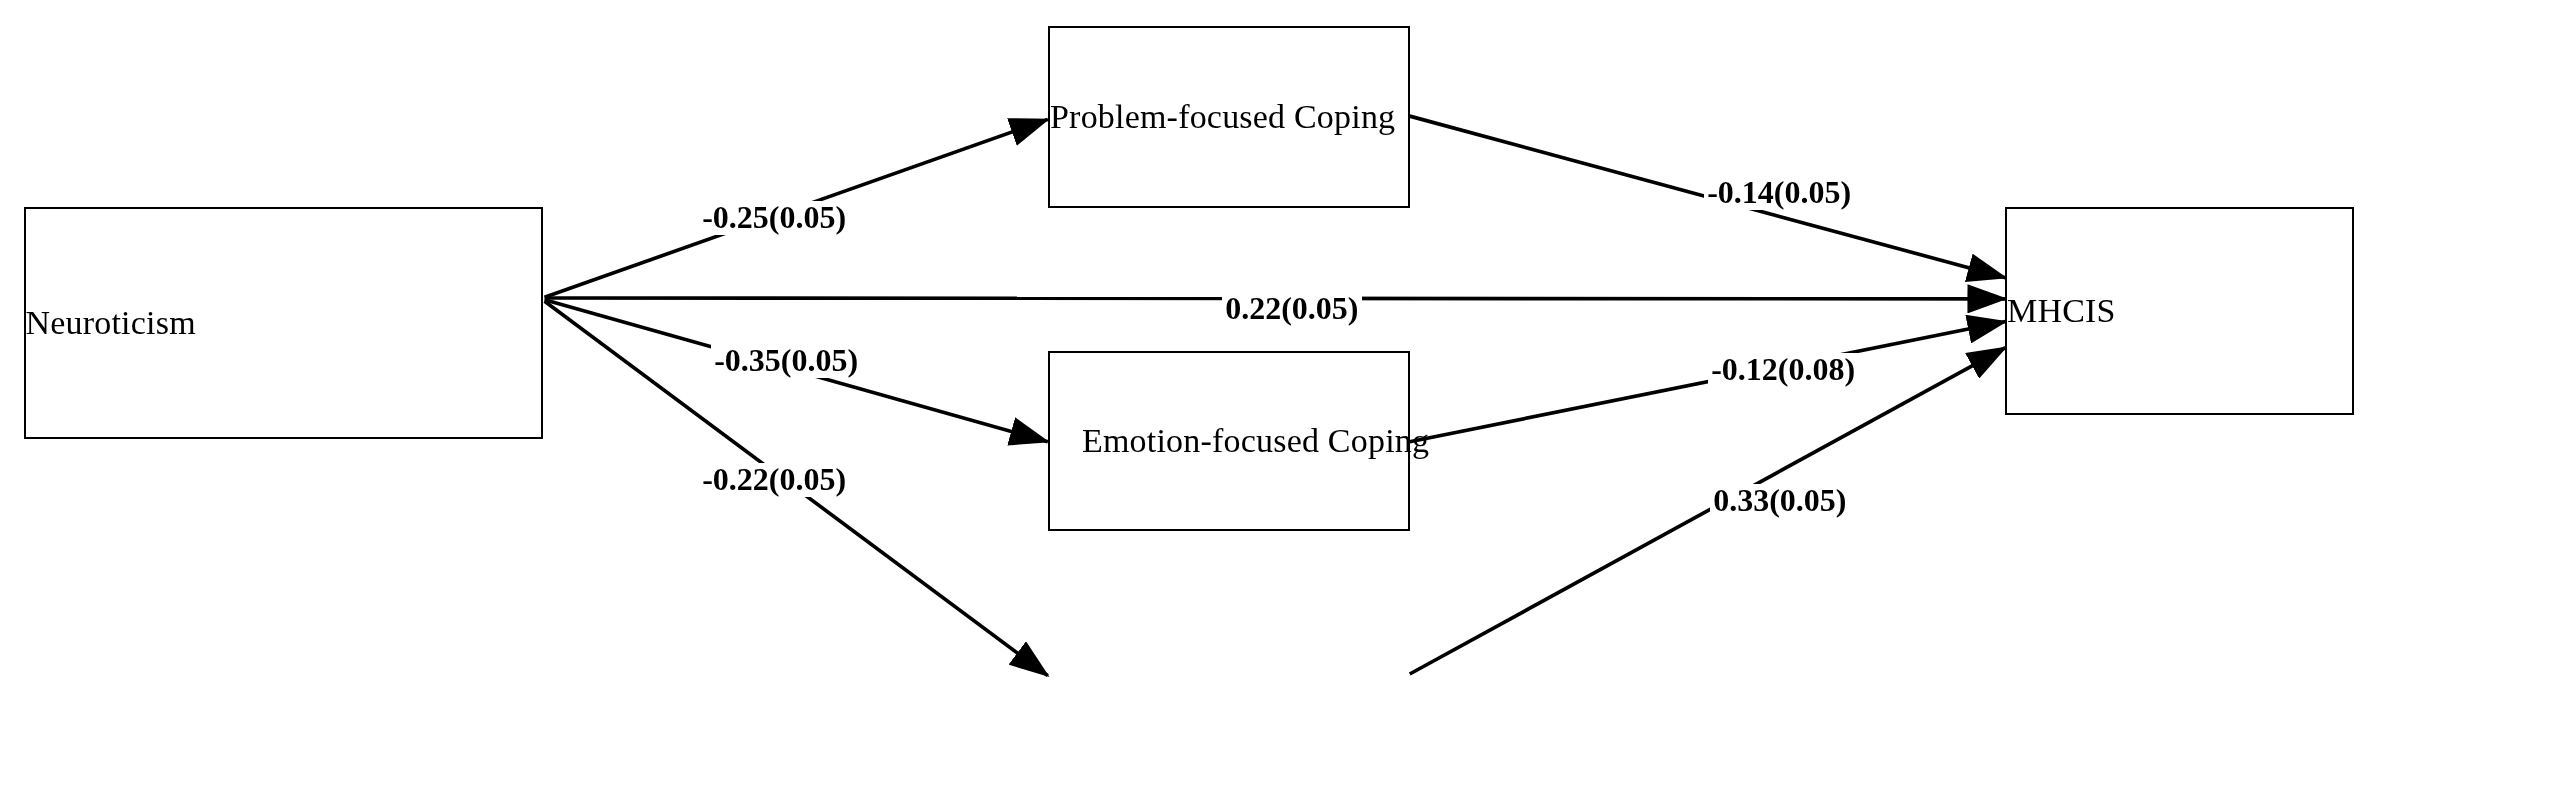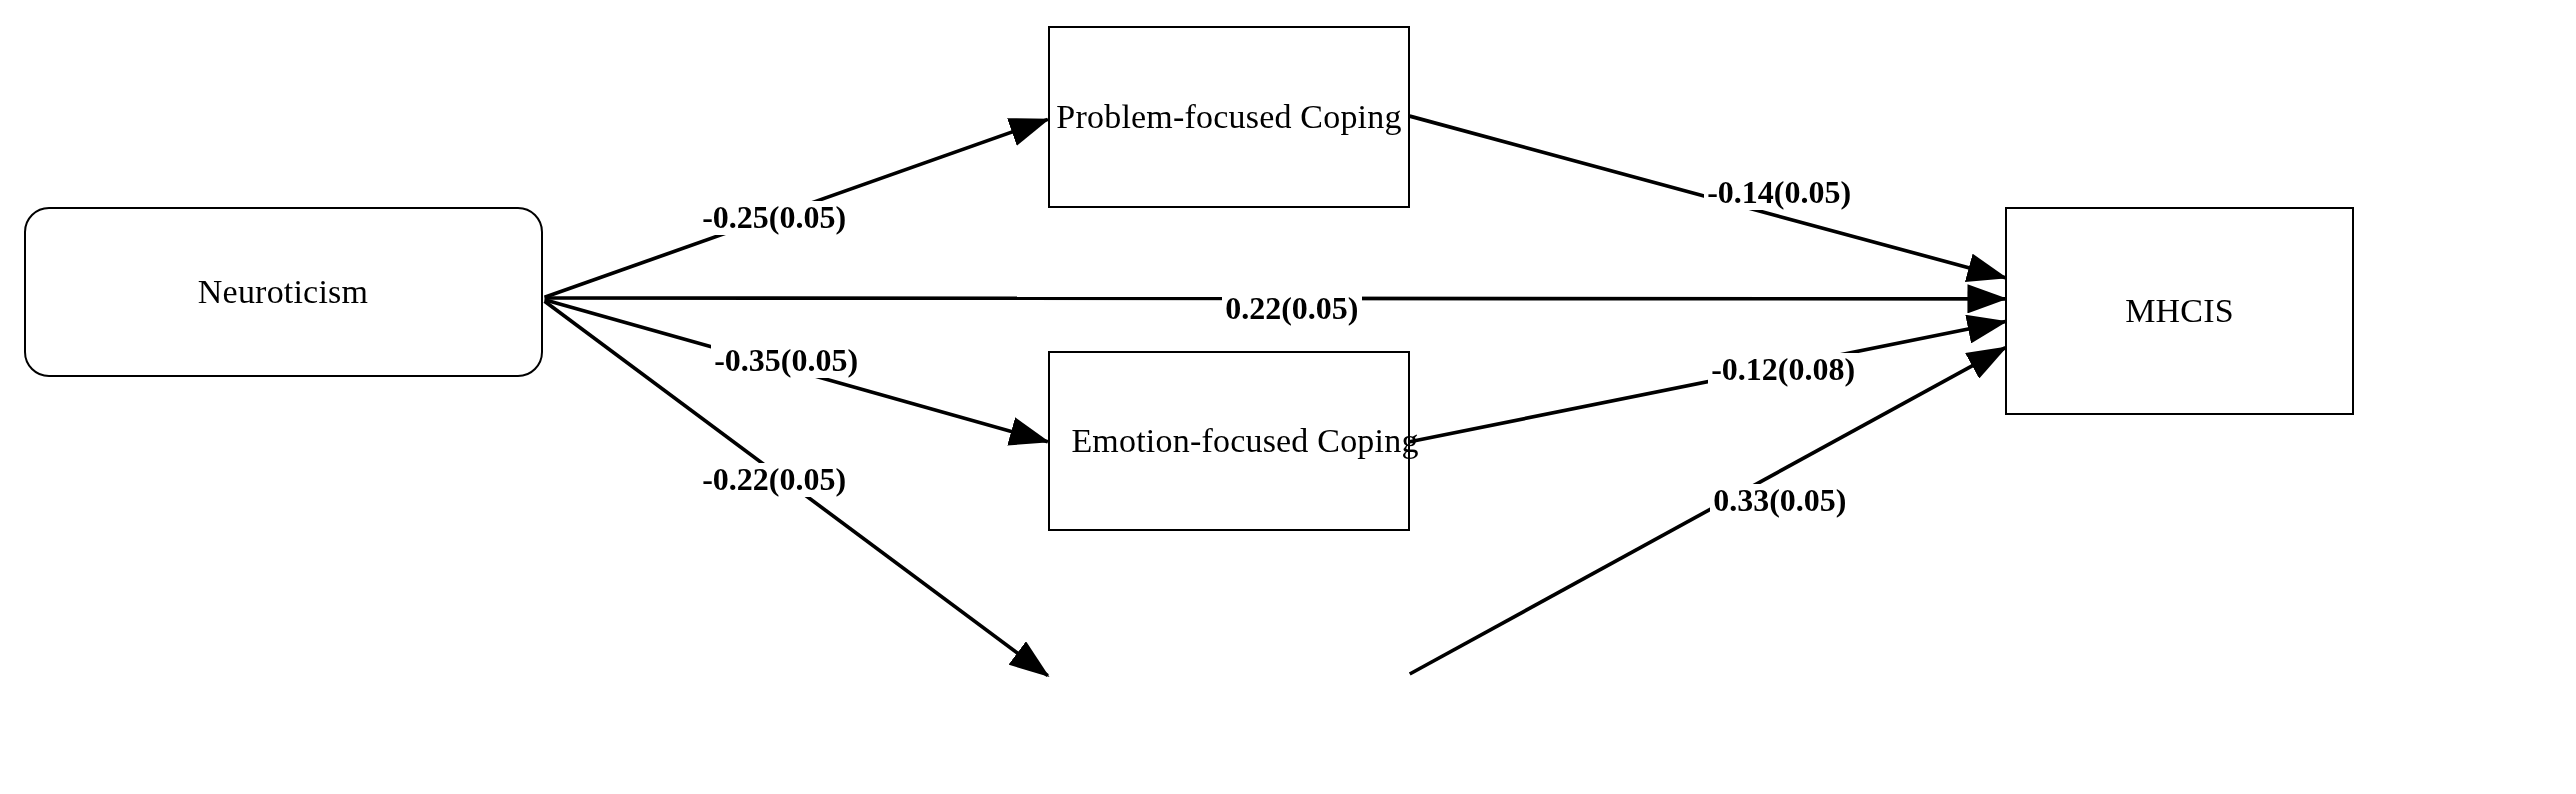--- a/index.html
+++ b/index.html
@@ -22,21 +22,20 @@
     width: 2576px;
     height: 795px;
   }
   .node-box {
     position: absolute;
     box-sizing: border-box;
     border: 2.4px solid #000000;
     background: #ffffff;
     display: flex;
     align-items: center;
-    justify-content: center;
     z-index: 3;
   }
   .node-label {
     font-family: "Liberation Serif", "DejaVu Serif", serif;
     font-size: 34px;
     font-weight: 400;
     color: #000000;
     line-height: 1;
     white-space: nowrap;
     letter-spacing: 0.2px;
@@ -74,21 +73,21 @@
 
     <line x1="671" y1="371" x2="1291" y2="832" stroke="#000000" stroke-width="4.5" marker-end="url(#arrowhead)"></line>
 
     <line x1="1737" y1="143" x2="2471" y2="342" stroke="#000000" stroke-width="4.5" marker-end="url(#arrowhead)"></line>
 
     <line x1="1737" y1="544" x2="2471" y2="396" stroke="#000000" stroke-width="4.5" marker-end="url(#arrowhead)"></line>
 
     <line x1="1737" y1="830" x2="2471" y2="428" stroke="#000000" stroke-width="4.5" marker-end="url(#arrowhead)"></line>
   </svg>
 
-  <div class="node-box" style="left:23.5px; top:207px; width:519px; height:170px;border-radius:25px;">
+  <div class="node-box" style="left:23.5px; top:207px; width:519px; height:232px;">
     <span class="node-label">Neuroticism</span>
   </div>
 
   <div class="node-box" style="left:1048px; top:26px; width:362px; height:182px;">
     <span class="node-label">Problem-focused Coping</span>
   </div>
 
   <div class="node-box" style="left:1048px; top:351px; width:362px; height:180px;padding-left:32px;">
     <span class="node-label">Emotion-focused Coping</span>
   </div>

